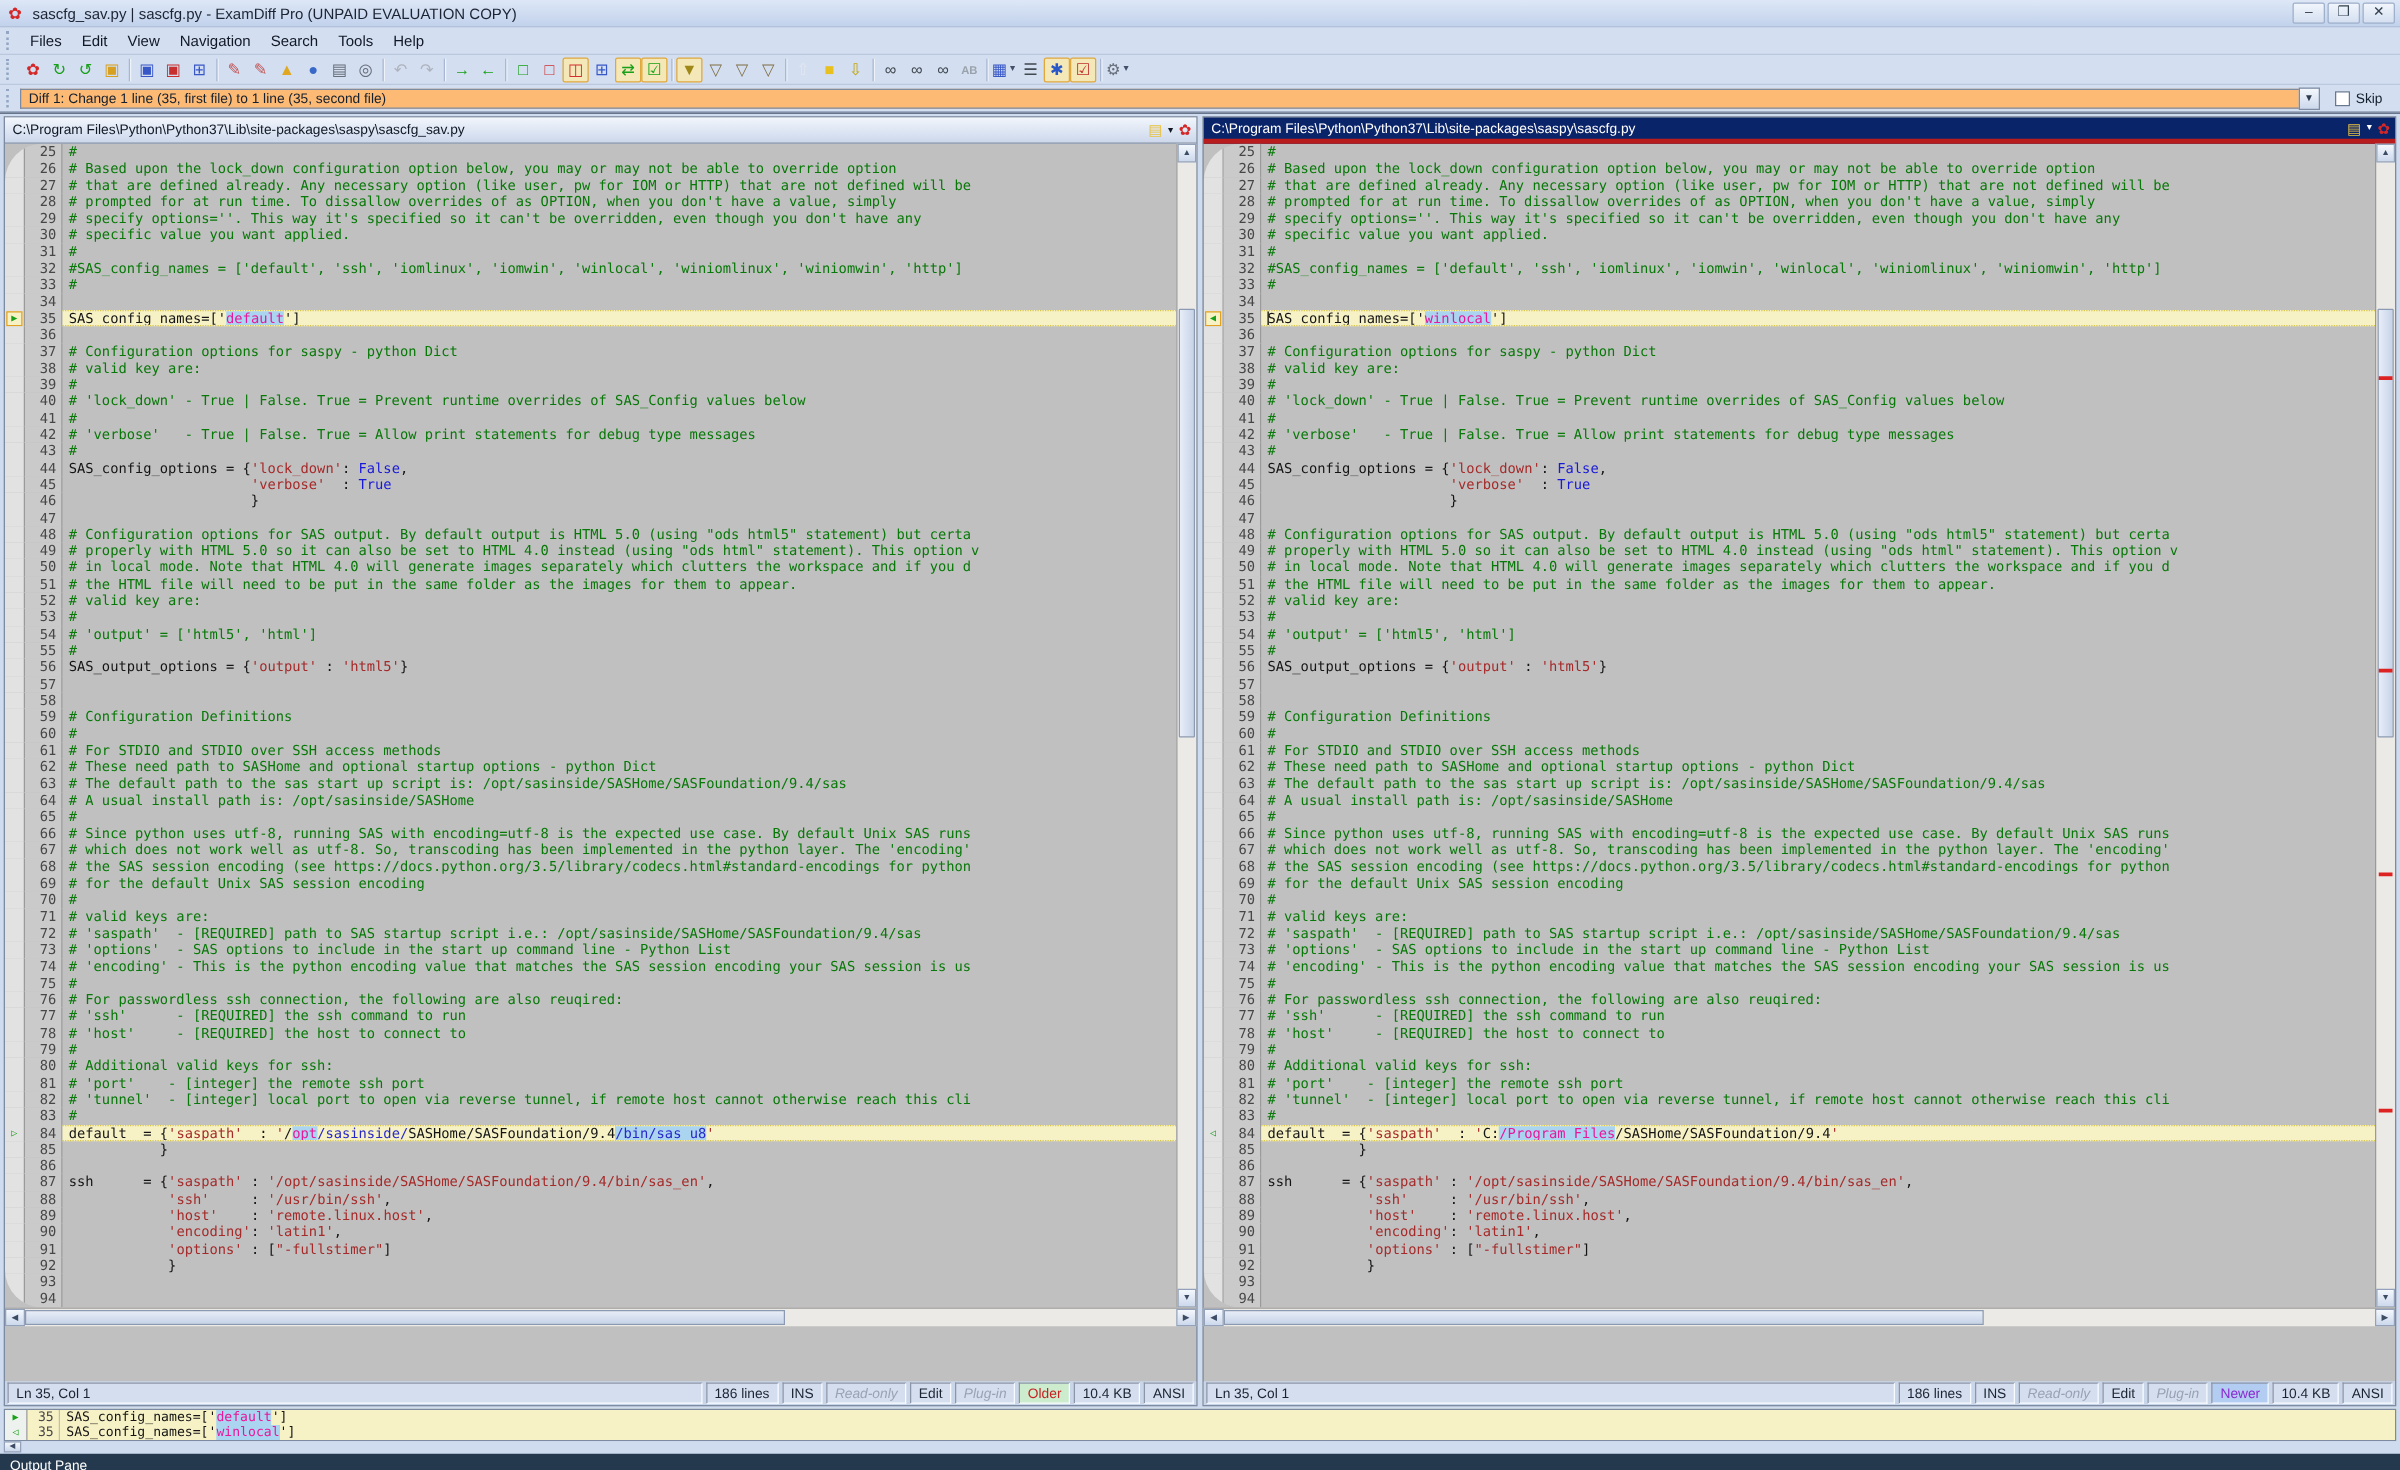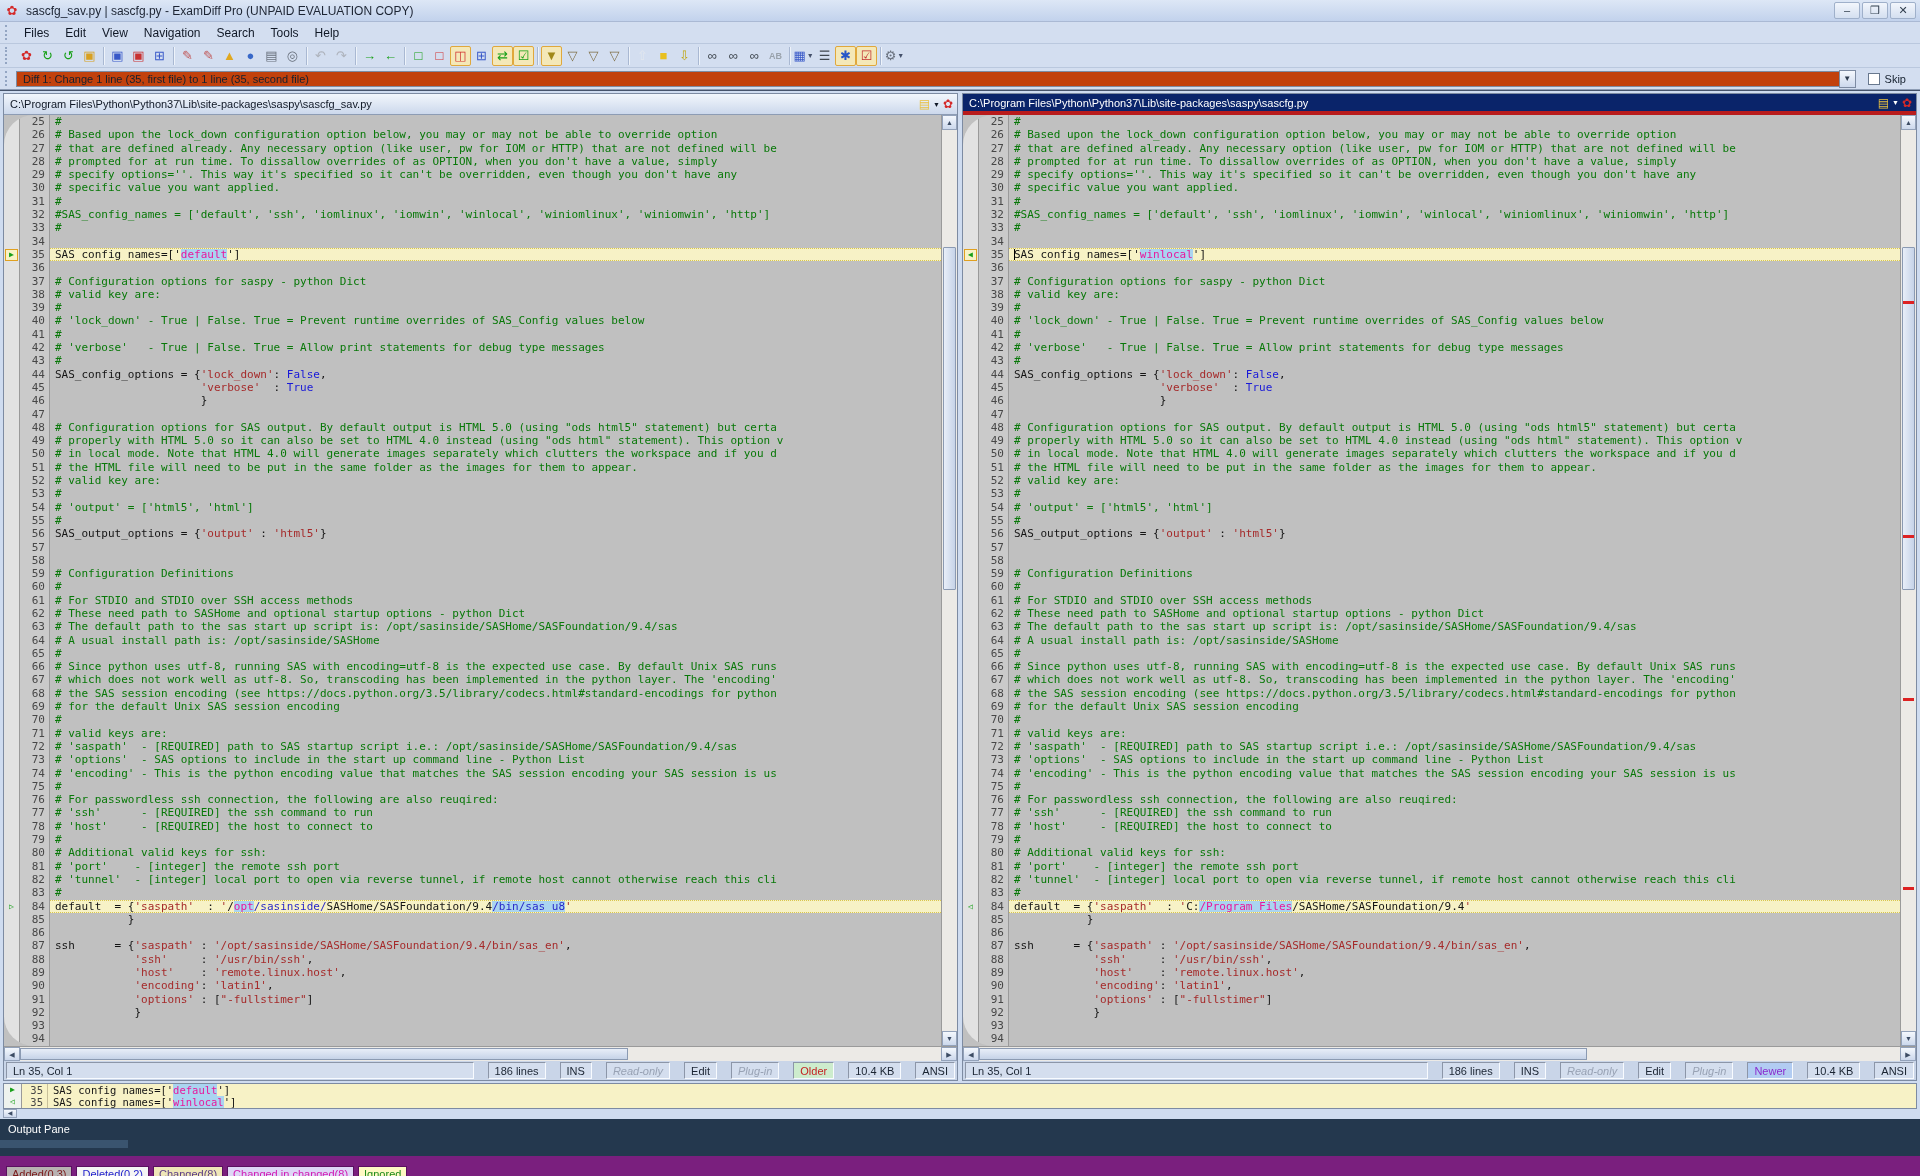--- a/index.html
+++ b/index.html
@@ -20,21 +20,21 @@
 
   .toolbar { height:24px; background:#d3def0; display:flex; align-items:center; border-bottom:1px solid #bac8de; }
   .tsep { width:1px; height:18px; background:#a9b8d2; margin:0 3px; box-shadow:1px 0 0 #eef3fa; }
   .tbtn { width:21px; height:20px; display:flex; align-items:center; justify-content:center; font-size:13px; border:1px solid transparent; border-radius:2px; position:relative; }
   .tbtn.active { background:#f4e8b8; border-color:#e0a83c; }
   .tbtn.disabled { opacity:.85; }
   .tbtn .dd { font-size:7px; color:#44506a; margin-left:1px; }
   .tbtn.ab { font-size:9px; font-weight:bold; }
 
   .diffbar { height:22px; background:#d3def0; display:flex; align-items:center; border-bottom:1px solid #8d9cb4; }
-  .combo { flex:1; height:16px; background:#c2410c; border:1px solid #7d8ba2; border-right:none; display:flex; align-items:center; padding:4px 6px; font-size:11px; color:#15202e; }
+  .combo { flex:1; height:16px; background:#fdba74; border:1px solid #7d8ba2; border-right:none; display:flex; align-items:center; padding:4px 6px; font-size:11px; color:#15202e; }
   .combo-dd { width:17px; height:18px; background:linear-gradient(#f4f8fd,#ccd8ec); border:1px solid #7d8ba2; text-align:center; line-height:16px; font-size:8px; color:#2d3a4c; }
   .skipbox { display:flex; align-items:center; gap:5px; padding:0 14px 0 12px; }
   .chk { width:12px; height:12px; background:#fff; border:1px solid #68788e; }
   .skip-label { font-size:11px; color:#15202e; }
 
   
   .panes { display:flex; padding:2px 3px 0 3px; gap:4px; border-top:1px solid #46536b; background:#cfdcf0; }
   .pane { width:955px; display:flex; flex-direction:column; border:1px solid #7d8ba2; background:#c0c0c0; }
   .pane-header { height:21px; display:flex; align-items:center; padding:0 4px 0 6px; font-size:11px; }
   .pane-header.inactive { background:linear-gradient(#f2f6fc,#ccd8ec); color:#101826; border-bottom:1px solid #8d9cb4; }
@@ -60,21 +60,21 @@
   .vscroll { width:16px; background:#eceae6; border-left:1px solid #9a9a9a; display:flex; flex-direction:column; flex:none; }
   .sbtn { height:15px; background:linear-gradient(#f4f8fd,#ccd8ec); border:1px solid #93a2ba; text-align:center; font-size:7px; line-height:14px; color:#3c4c64; flex:none; }
   .strack { flex:1; position:relative; }
   .sthumb { position:absolute; left:1px; right:1px; background:linear-gradient(90deg,#e8eef8,#c6d3e8); border:1px solid #8b9ab2; border-radius:1px; }
   .stick { position:absolute; left:2px; right:2px; height:3px; background:#d22; }
   .hscroll { height:15px; background:#eceae6; border-top:1px solid #9a9a9a; display:flex; }
   .hbtn { width:16px; height:100%; background:linear-gradient(#f4f8fd,#ccd8ec); border:1px solid #93a2ba; text-align:center; font-size:7px; line-height:13px; color:#3c4c64; flex:none; }
   .htrack { flex:1; position:relative; }
   .hthumb { position:absolute; top:1px; bottom:1px; background:linear-gradient(#e8eef8,#c6d3e8); border:1px solid #8b9ab2; }
 
-  .pane-status { height:19px; background:#c9d5e8; display:flex; align-items:stretch; gap:14px; padding:1px 2px; font-size:11px; }
+  .pane-status { height:19px; background:#c9d5e8; display:flex; align-items:stretch; gap:3px; padding:1px 2px; font-size:11px;margin-top:44px; }
   .cell { background:#d4deee; border:1px solid; border-color:#8c96a8 #f8fbff #f8fbff #8c96a8; padding:0 6px; display:flex; align-items:center; white-space:nowrap; color:#1a2432; }
   .cell.pos { flex:1; }
   .cell.dis { color:#98a2b4;font-style:italic; }
   .cell.older { color:#c42222; background:#cdeccd; }
   .cell.newer { color:#8a2ace; background:#b2ccf2; }
 
   
   .diff-list { margin:2px 3px 0 3px; border:1px solid #7d8ba2; background:#f7f2c6; }
   .drow { display:flex; height:12px; font-family:"DejaVu Sans Mono", monospace; font-size:10.5px; line-height:12px; white-space:pre; }
   .drow .dmk { width:18px; background:#eef2ee; border-right:1px solid #9a9a9a; text-align:center; font-size:8px; color:#18a018; }

